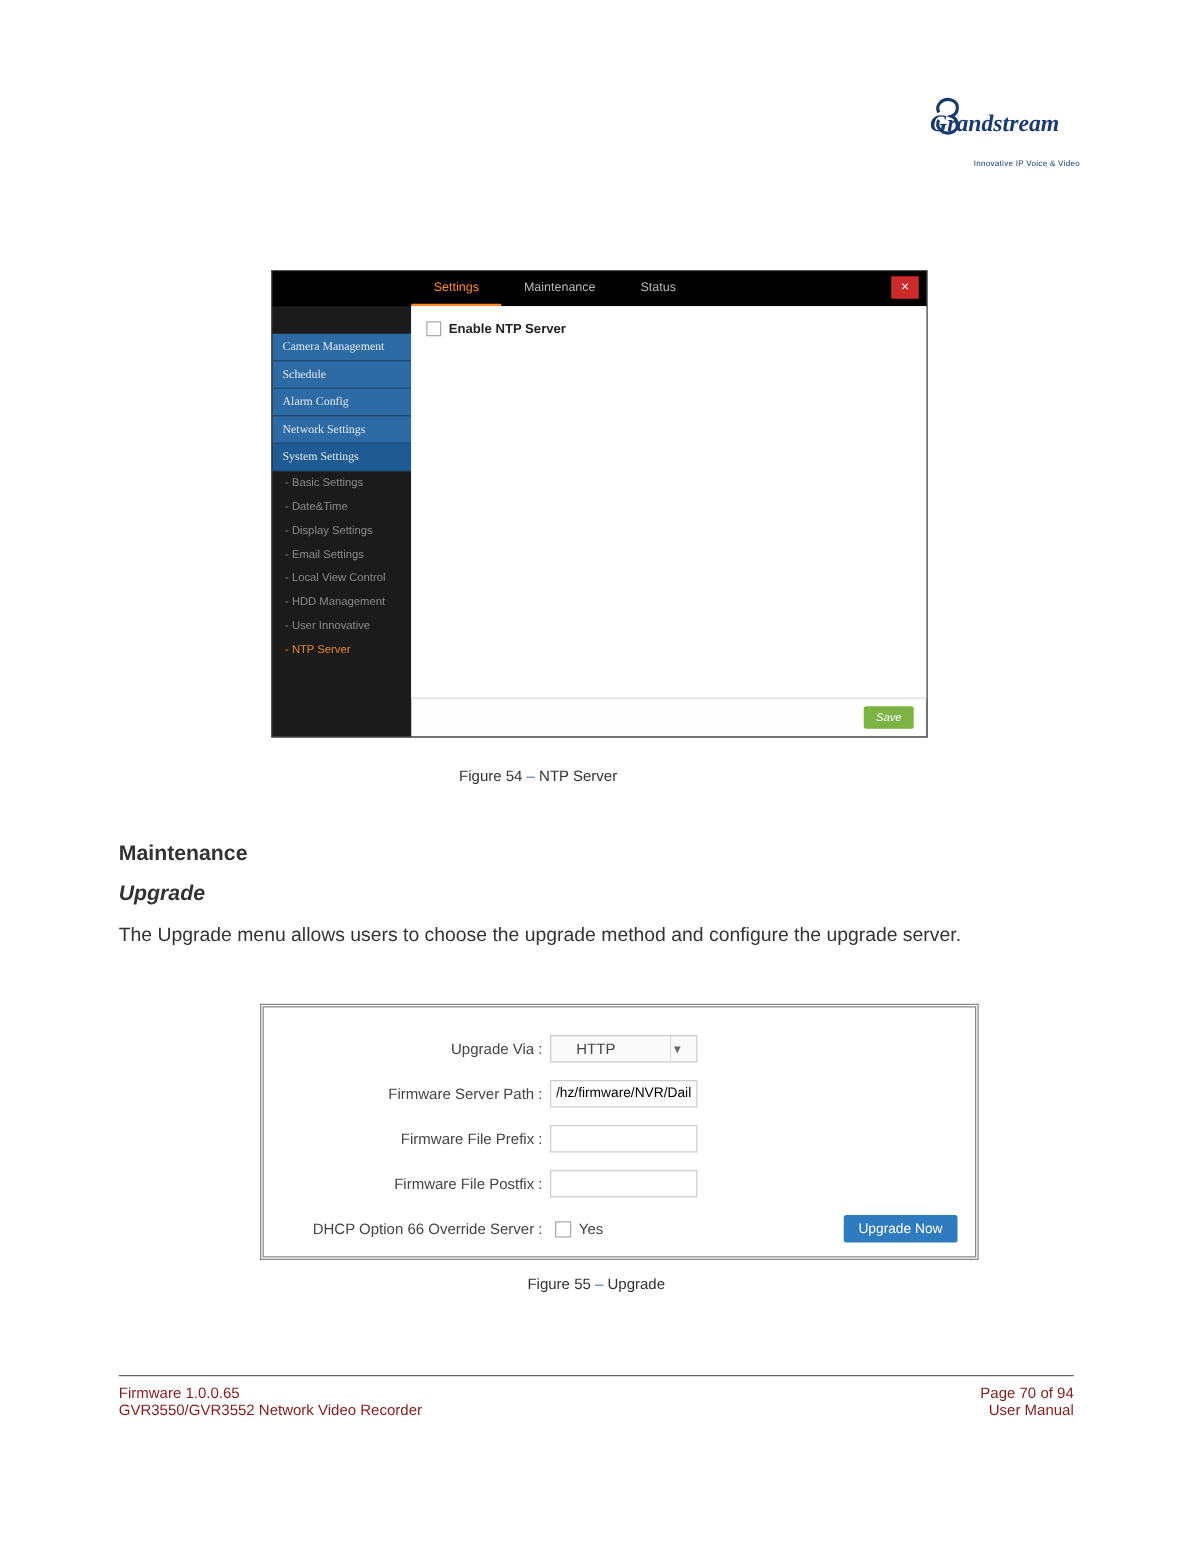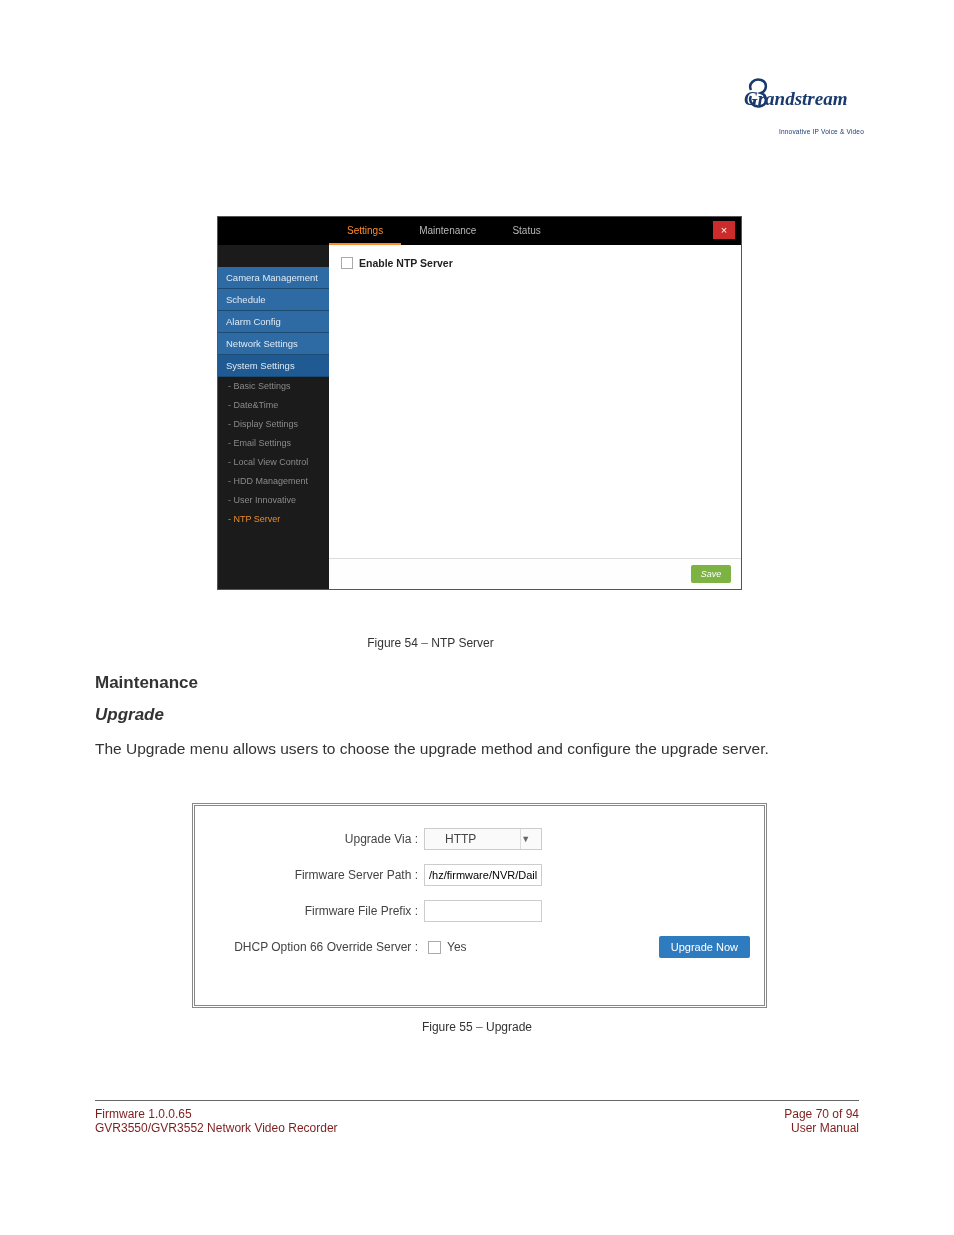--- a/index.html
+++ b/index.html
@@ -87,20 +87,21 @@
     height: 22px;
     line-height: 22px;
     padding-left: 8px;
     font-size: 9.5px;
     cursor: pointer;
   }
   .fig1-nav.blue {
     background: #2e6aa3;
     color: #dfeaf4;
     border-bottom: 1px solid #1b4a72;
+    font-family: Liberation Serif, serif;
   }
   .fig1-nav.blue.sel {
     background: #1f5a92;
   }
   .fig1-nav.sub {
     color: #8a8a8a;
     font-size: 9px;
     padding-left: 10px;
     height: 19px;
     line-height: 19px;
@@ -152,21 +153,21 @@
     font-size: 9px;
     line-height: 18px;
     text-align: center;
     border-radius: 2px;
     cursor: pointer;
     font-style: italic;
   }
 
   .caption1 {
     position: absolute;
-    top: 636px;
+    top: 614px;
     left: 0;
     width: 861px;
     text-align: center;
     font-size: 12px;
   }
   .caption1 .figno { color: #3b6fb0; }
 
   
   .midtext {
     position: absolute;
@@ -185,21 +186,21 @@
     font-size: 17px;
     font-style: italic;
     font-weight: bold;
     margin-bottom: 10px;
   }
 
   
   .figure2 {
     position: absolute;
     top: 803px;
-    left: 192px;
+    left: 208px;
     width: 575px;
     height: 205px;
     border: 3px double #888;
     background: #fff;
     padding: 22px 14px 10px 14px;
     font-size: 12px;
     color: #444;
   }
   .fig2-row {
     display: flex;
@@ -357,20 +358,24 @@
     </div>
   </div>
   <div class="fig2-row">
     <div class="fig2-label">Firmware Server Path :</div>
     <input class="fig2-input" value="/hz/firmware/NVR/DailyBuild/" style="">
   </div>
   <div class="fig2-row">
     <div class="fig2-label">Firmware File Prefix :</div>
     <input class="fig2-input" value="" style="">
   </div>
+  <div class="fig2-row">
+    <div class="fig2-label">Firmware File Postfix :</div>
+    <input class="fig2-input" value="" style="">
+  </div>
   <div class="fig2-lastrow">
     <div class="left">
       <div class="fig2-label" style="width:215px">DHCP Option 66 Override Server :</div>
       <div class="fig2-chk"></div>
       <span>Yes</span>
     </div>
     <div class="fig2-btn">Upgrade Now</div>
   </div>
 </div>
 

